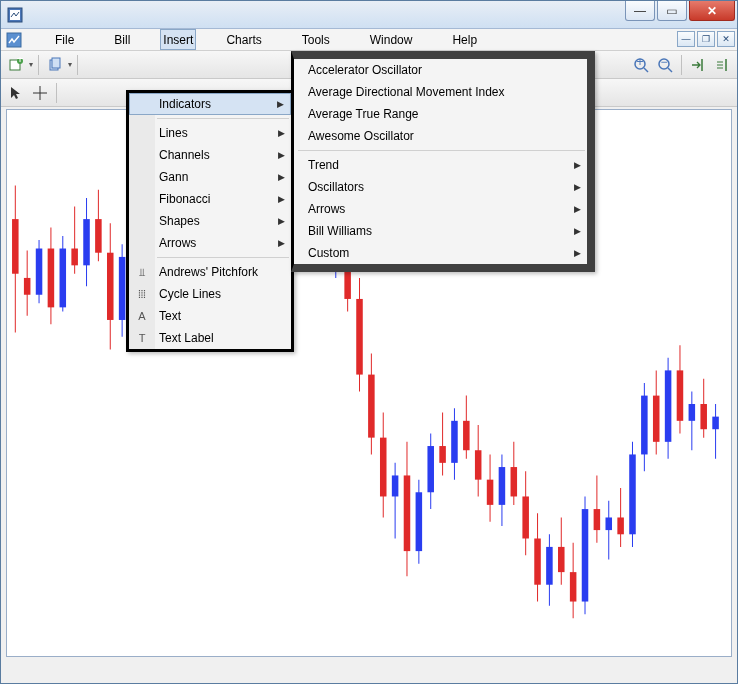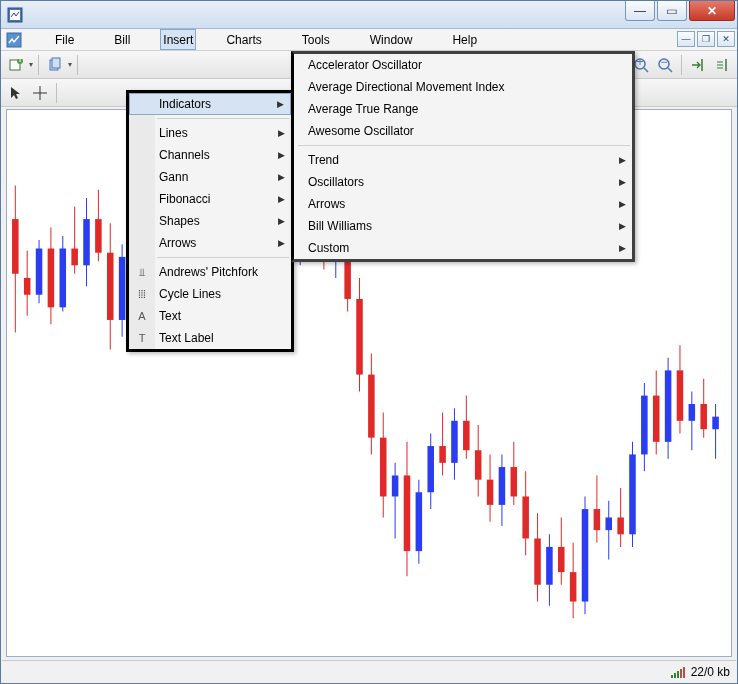--- a/index.html
+++ b/index.html
@@ -49,21 +49,21 @@
 .menu-panel { position:absolute; background:#f4f4f4; border:1px solid #9a9a9a; box-shadow: 2px 2px 4px rgba(0,0,0,.25); }
 .menu-panel .row { height:22px; display:flex; align-items:center; padding:0 20px 0 30px; position:relative; white-space:nowrap; }
 .menu-panel .row.hl { background:#d5e3f3; border:1px solid #8aa7c7; padding:0 19px 0 29px; }
 .menu-panel .sep { height:1px; background:#d0d0d0; margin:3px 2px 3px 28px; }
 .menu-panel .iconcol { position:absolute; left:0; top:0; bottom:0; width:26px; background:#eaeaea; }
 .menu-panel .row .ricon { position:absolute; left:6px; width:14px; text-align:center; color:#555; font-size:11px; }
 .menu-panel .row .arrow { position:absolute; right:6px; font-size:9px; color:#333; }
 
 .menu-insert { left:125px; top:50px; width:168px; border:3px solid #000;margin-top:39px; }
 .menu-insert .iconcol{ top:0; bottom:0;}
-.menu-indicators { left:290px; top:50px; width:344px; border:3px solid #404040; border-left:3px solid #000;}
+.menu-indicators { left:290px; top:50px; width:304px; border:8px solid #404040; border-left:3px solid #000;}
 .menu-indicators .row { padding-left:14px; }
 
 
 .svgico { width:16px; height:16px; }
 </style>
 </head>
 <body>
 
 <div class="window">
 
@@ -289,31 +289,20 @@
         <rect x="666" y="257.5307881773399" width="6.491803278688526" height="49.8768472906404" fill="#e02a2a"></rect>
         <line x1="681.049180327869" y1="278.31280788177344" x2="681.049180327869" y2="336.50246305418716" stroke="#2a3df0" stroke-width="1"></line>
         <rect x="677.8032786885246" y="290.78201970443354" width="6.491803278688526" height="16.62561576354676" fill="#2a3df0"></rect>
         <line x1="692.8524590163935" y1="265.8435960591133" x2="692.8524590163935" y2="324.0332512315271" stroke="#e02a2a" stroke-width="1"></line>
         <rect x="689.6065573770492" y="290.78201970443354" width="6.491803278688526" height="24.9384236453202" fill="#e02a2a"></rect>
         <line x1="704.6557377049181" y1="290.78201970443354" x2="704.6557377049181" y2="344.8152709359606" stroke="#2a3df0" stroke-width="1"></line>
         <rect x="701.4098360655738" y="303.25123152709364" width="6.491803278688526" height="12.4692118226601" fill="#2a3df0"></rect>
       </svg>
   </div>
 
-  <div class="statusbar">
-    <div class="spacer"></div>
-    <div class="conn-bars">
-        <span></span>
-        <span></span>
-        <span></span>
-        <span></span>
-        <span></span>
-      </div>
-    <span>22/0 kb</span>
-  </div>
 
   <div class="menu-panel menu-insert" id="menu-insert">
     <div class="iconcol"></div>
   <div class="row hl">
         <span>Indicators</span>
         <span class="arrow">▶</span>
       </div>
       <div class="sep"></div>
       <div class="row">
         <span>Lines</span>

